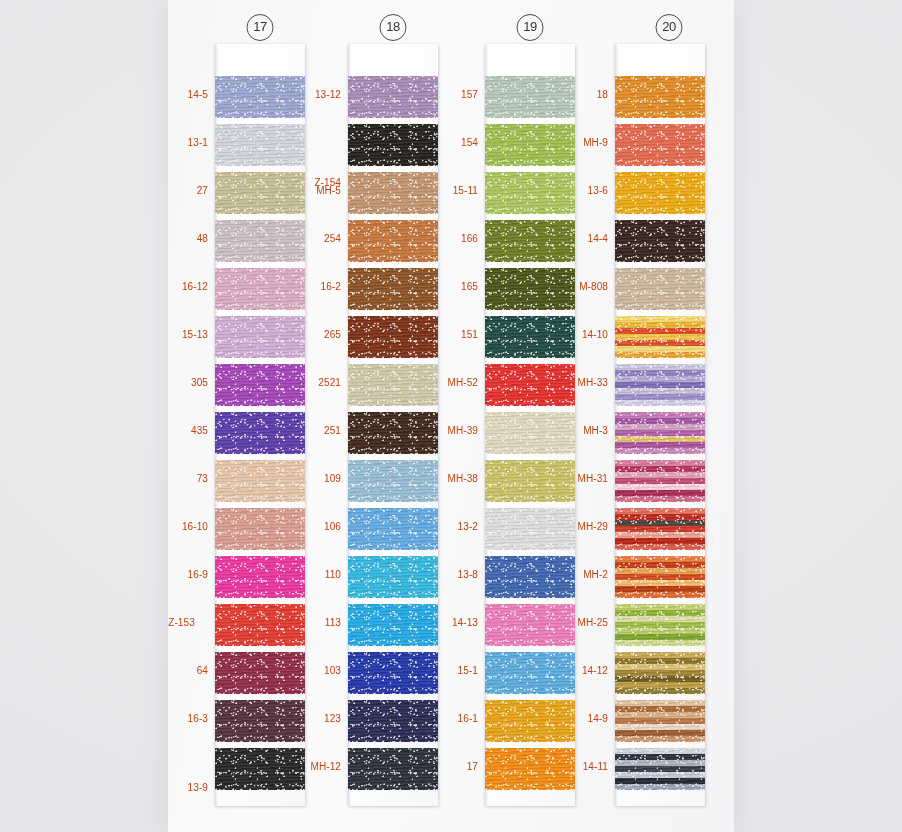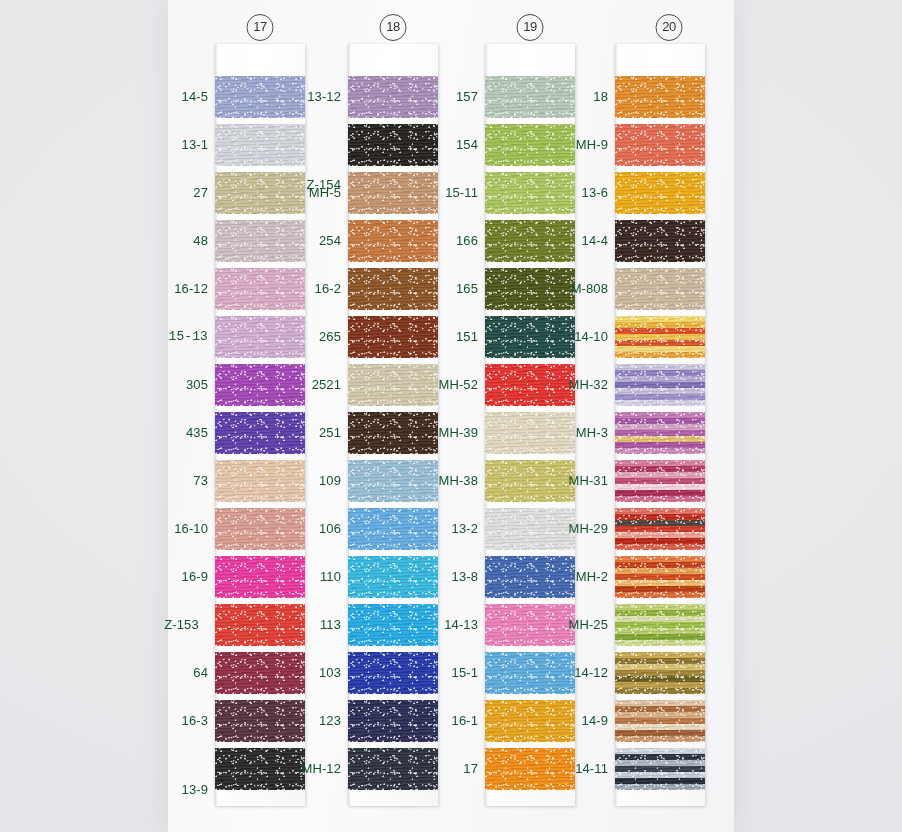--- a/index.html
+++ b/index.html
@@ -78,39 +78,39 @@
        rgba(255,255,255,.13) 0px,
        rgba(255,255,255,.13) 1px,
        rgba(0,0,0,.10) 1px,
        rgba(0,0,0,.10) 2.2px,
        rgba(255,255,255,.05) 2.2px,
        rgba(255,255,255,.05) 3.4px);
     opacity:.7;
   }
   .label{
     position:absolute;
-    font-size:13px;color:#14532d;
+    font-size:10px;color:#c2410c;
     text-align:right;white-space:nowrap;
     letter-spacing:.1px;
   }
 </style>
 </head>
 <body>
 
 <div id="backdrop"></div>
 <div id="sheet"></div>
 <div id="board">
     <div class="col" style="left: 155px; width: 150px;">
       <div class="colnum" style="left: 105px;">17</div>
       <div class="label" style="top: 89px; left: 0px; width: 53px;">14-5</div>
       <div class="label" style="top: 137px; left: 0px; width: 53px;">13-1</div>
       <div class="label" style="top: 185px; left: 0px; width: 53px;">27</div>
       <div class="label" style="top: 233px; left: 0px; width: 53px;">48</div>
       <div class="label" style="top: 281px; left: 0px; width: 53px;">16-12</div>
-      <div class="label" style="top: 329px; left: 0px; width: 53px; font-family: Liberation Mono, monospace;">15-13</div>
+      <div class="label" style="top: 329px; left: 0px; width: 53px;">15-13</div>
       <div class="label" style="top: 377px; left: 0px; width: 53px;">305</div>
       <div class="label" style="top: 425px; left: 0px; width: 53px;">435</div>
       <div class="label" style="top: 473px; left: 0px; width: 53px;">73</div>
       <div class="label" style="top: 521px; left: 0px; width: 53px;">16-10</div>
       <div class="label" style="top: 569px; left: 0px; width: 53px;">16-9</div>
       <div class="label" style="top: 617px; left: 0px; width: 53px; text-align: center;">Z-153</div>
       <div class="label" style="top: 665px; left: 0px; width: 53px;">64</div>
       <div class="label" style="top: 713px; left: 0px; width: 53px;">16-3</div>
       <div class="label" style="top: 782px; left: 0px; width: 53px;">13-9</div>
       <div class="card" style="left: 60px; top: 44px; width: 90px; height: 762px;">
@@ -382,21 +382,21 @@
       </div>
     </div>
     <div class="col" style="left: 555px; width: 150px;">
       <div class="colnum" style="left: 105px; margin-left: 9px;">20</div>
       <div class="label" style="top: 89px; left: 0px; width: 53px;">18</div>
       <div class="label" style="top: 137px; left: 0px; width: 53px;">MH-9</div>
       <div class="label" style="top: 185px; left: 0px; width: 53px;">13-6</div>
       <div class="label" style="top: 233px; left: 0px; width: 53px;">14-4</div>
       <div class="label" style="top: 281px; left: 0px; width: 53px;">M-808</div>
       <div class="label" style="top: 329px; left: 0px; width: 53px;">14-10</div>
-      <div class="label" style="top: 377px; left: 0px; width: 53px;">MH-32</div>
+      <div class="label" style="top: 377px; left: 0px; width: 53px;">MH-33</div>
       <div class="label" style="top: 425px; left: 0px; width: 53px;">MH-3</div>
       <div class="label" style="top: 473px; left: 0px; width: 53px;">MH-31</div>
       <div class="label" style="top: 521px; left: 0px; width: 53px;">MH-29</div>
       <div class="label" style="top: 569px; left: 0px; width: 53px;">MH-2</div>
       <div class="label" style="top: 617px; left: 0px; width: 53px;">MH-25</div>
       <div class="label" style="top: 665px; left: 0px; width: 53px;">14-12</div>
       <div class="label" style="top: 713px; left: 0px; width: 53px;">14-9</div>
       <div class="label" style="top: 761px; left: 0px; width: 53px;">14-11</div>
       <div class="card" style="left: 60px; top: 44px; width: 90px; height: 762px;">
         <div class="swatch" title="18" style="top: 32px; height: 42px;">

